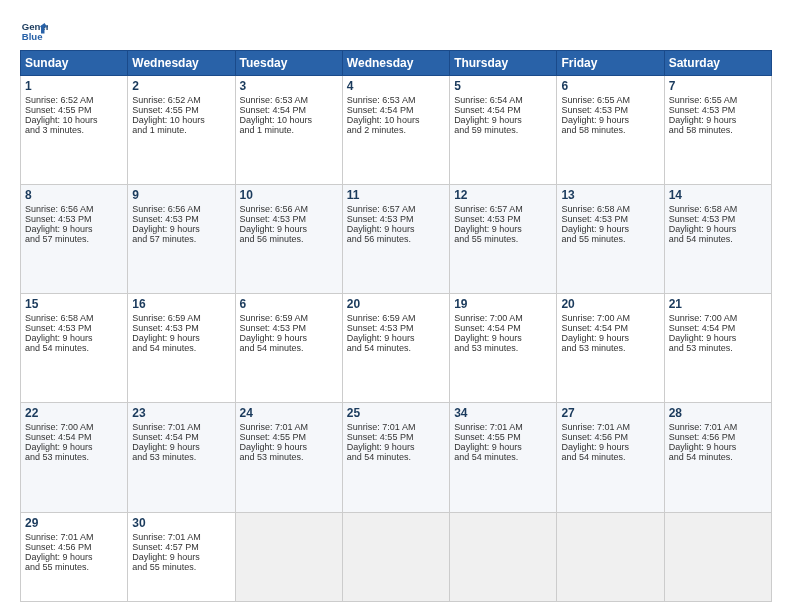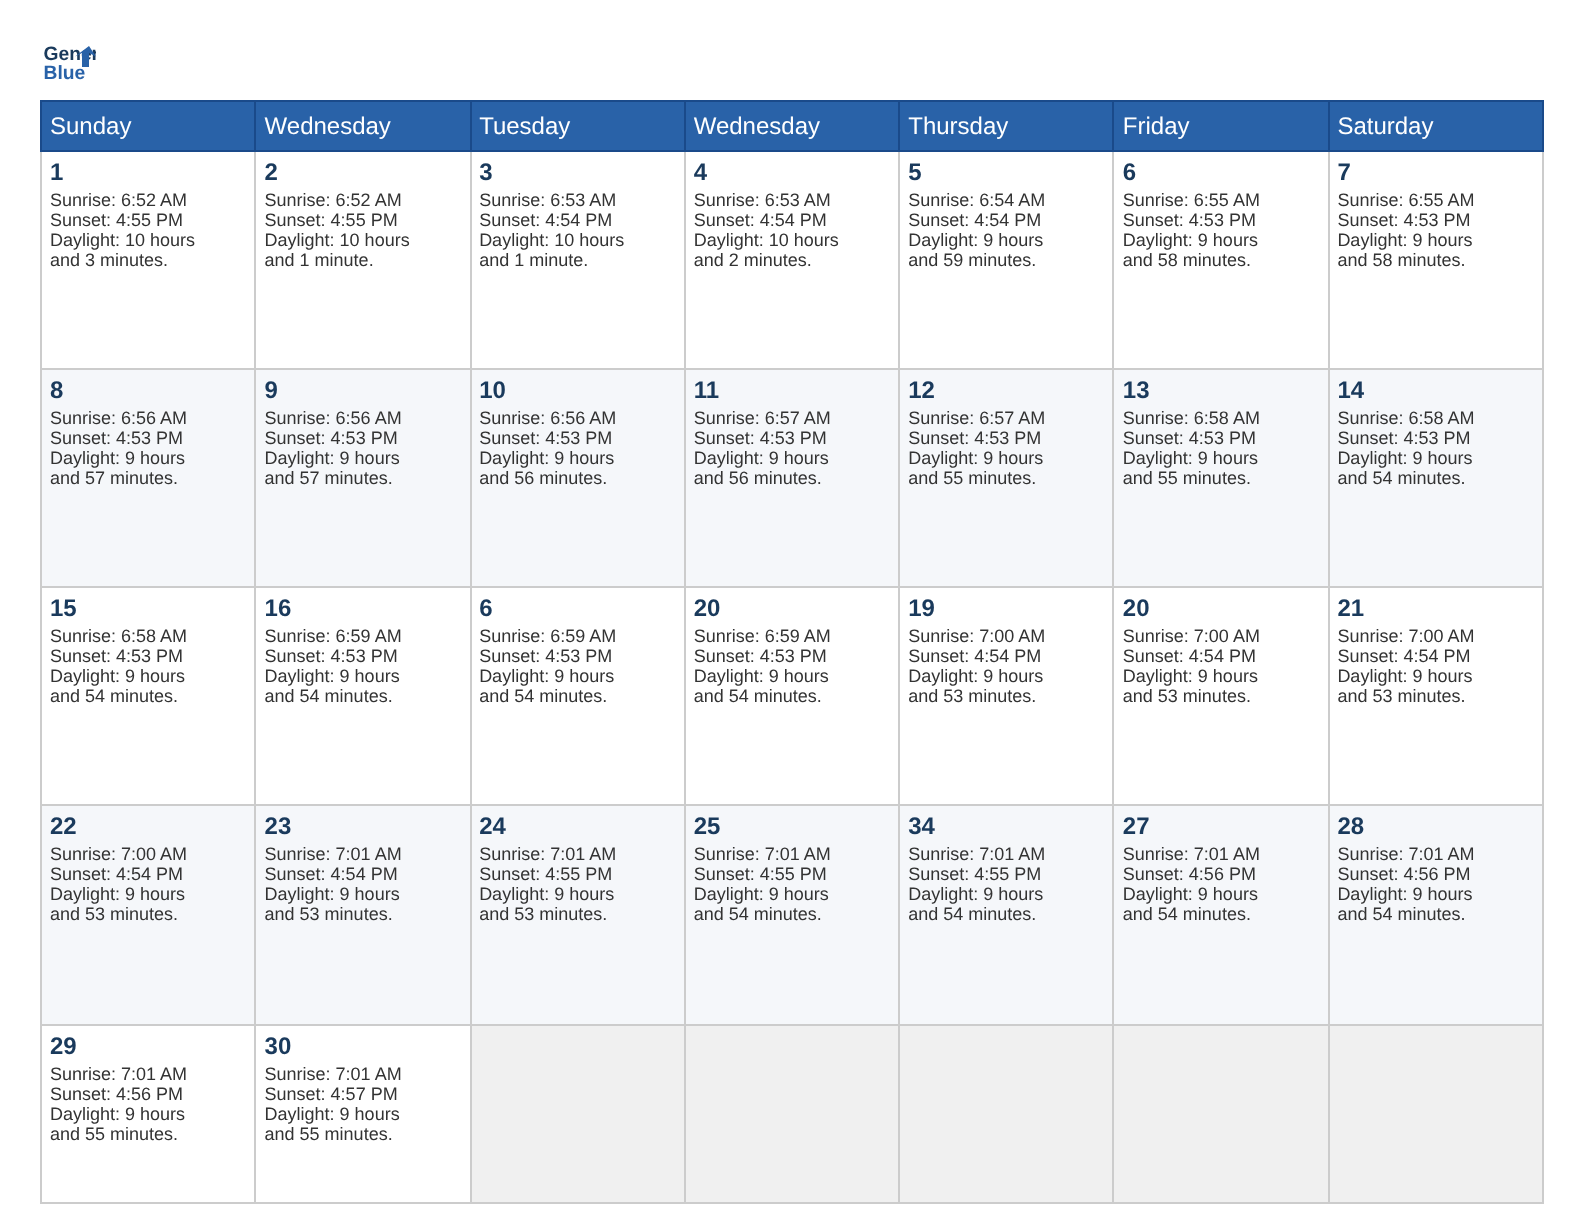--- a/index.html
+++ b/index.html
@@ -50,21 +50,21 @@
       flex: 1;
       border: 1px solid #ccc;
       border-collapse: collapse;
       width: 100%;
       table-layout: fixed;
     }
     .calendar th {
       background: #2962a8;
       color: #fff;
       font-size: 12px;
-      font-weight: normal;
+      font-weight: bold;
       padding: 5px 4px;
       text-align: left;
       border: 1px solid #1a4a8a;
     }
     .calendar td {
       border: 1px solid #ccc;
       padding: 3px 4px;
       vertical-align: top;
       font-size: 9px;
       color: #333;

